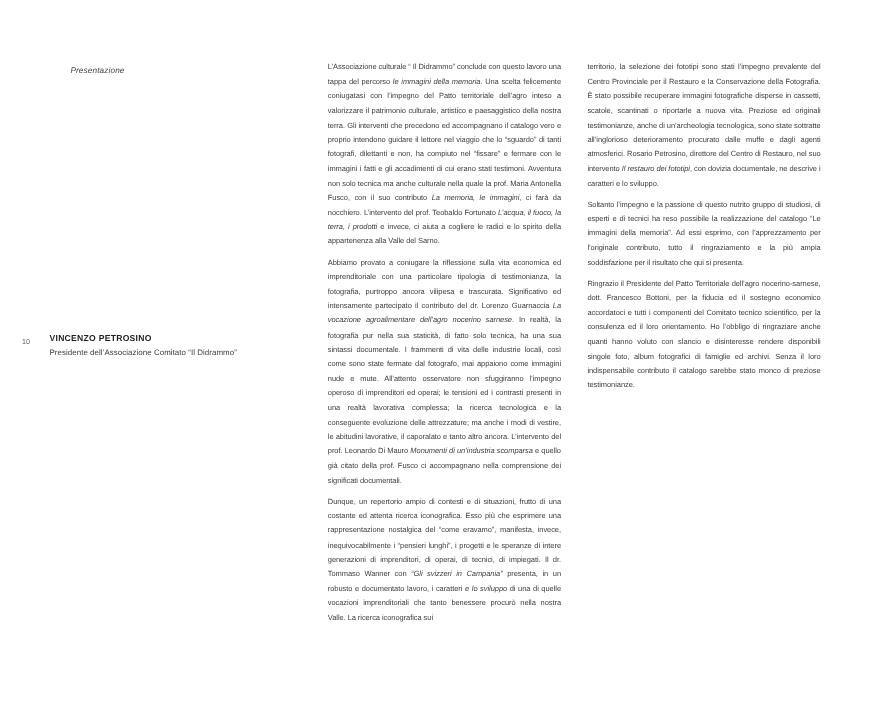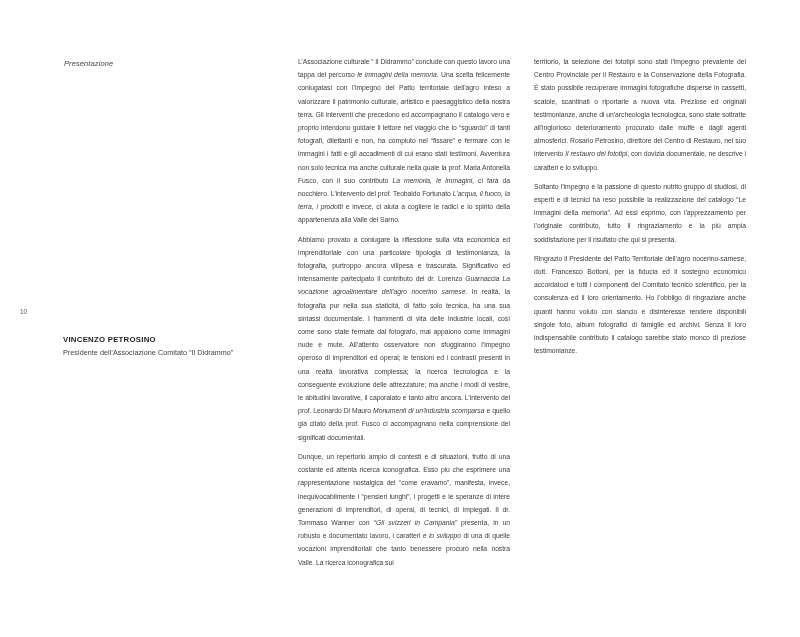--- a/index.html
+++ b/index.html
@@ -17,21 +17,21 @@
   }
   .section-label {
     position: absolute; left: 64px; top: 59px;
     font-size: 7.5px; font-style: italic; color: #474747;
     letter-spacing: 0.1px;
   }
   .page-number {
     position: absolute; left: 20px; top: 308px;
     font-size: 6.5px; color: #5a5a5a;
   }
-  .author-block { position: absolute; left: 63px; top: 303px; width: 230px; margin-top: 32px; }
+  .author-block { position: absolute; left: 45px; top: 303px; width: 230px; }
   .author-name {
     font-size: 7.8px; font-weight: bold; color: #1f1f1f;
     letter-spacing: 0.25px;
   }
   .author-title {
     font-size: 7.2px; color: #3d3d3d; margin-top: 4px;
     letter-spacing: 0.05px;
   }
   .col {
     position: absolute; top: 55px; width: 212px;

